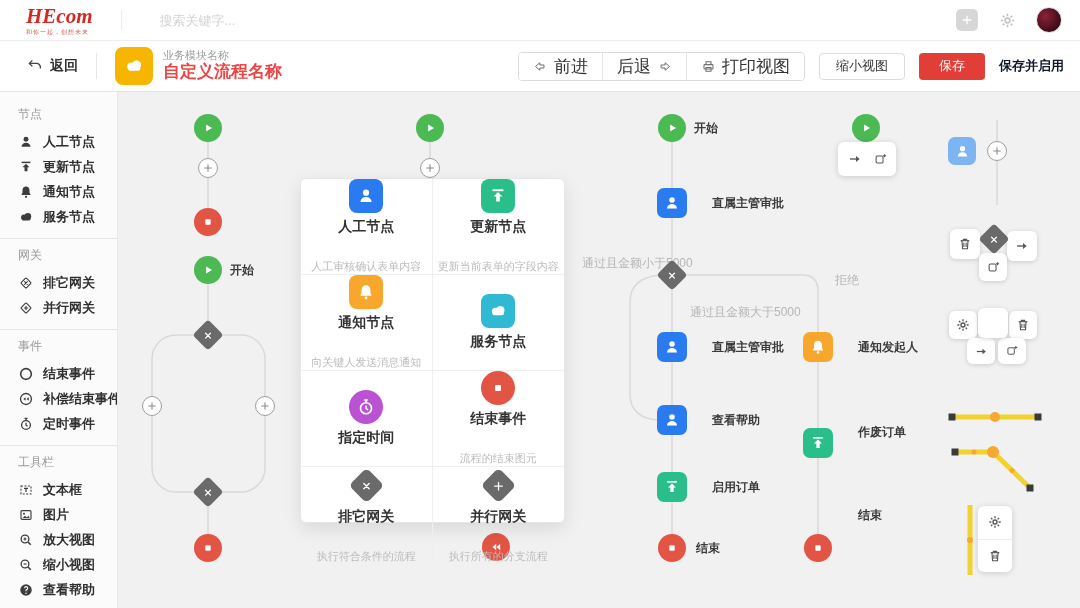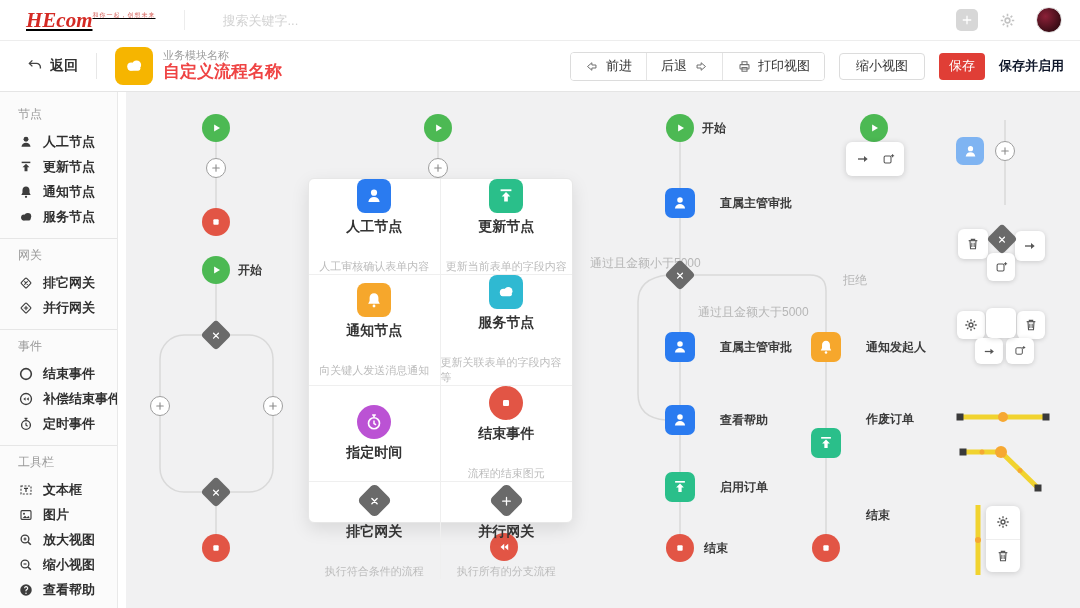--- a/index.html
+++ b/index.html
@@ -2,21 +2,21 @@
 <html><head>
 <meta charset="utf-8">
 <style>
   * { box-sizing: border-box; margin: 0; padding: 0; }
   html,body { width:1080px; height:608px; overflow:hidden; }
   body { font-family:"Liberation Sans","DejaVu Sans",sans-serif; background:#fff; position:relative; }
   .app { width:1080px; height:608px; display:flex; flex-direction:column; }
 
   
   .topbar { height:41px; border-bottom:1px solid #ededed; display:flex; align-items:center; padding:0 18px 0 26px; background:#fff; flex:0 0 41px; }
-  .logo { display:flex; flex-direction:row; line-height:1; cursor:pointer;text-decoration:underline; }
+  .logo { display:flex; flex-direction:column; line-height:1; cursor:pointer; }
   .logo-text { font-size:21px; font-weight:800; color:#d42a24; letter-spacing:0; font-family:"Liberation Serif","DejaVu Serif",serif; font-style:italic; }
   .logo-tagline { font-size:6px; color:#d4574f; margin-top:2px; letter-spacing:1px; }
   .top-divider { width:1px; height:20px; background:#ececec; margin:0 0 0 28px; }
   .search { margin-left:38px; flex:1; }
   .search input { border:none; outline:none; font-size:13px; color:#666; width:240px; background:transparent; }
   .search input::placeholder { color:#d2d2d2; }
   .topbar-right { display:flex; align-items:center; gap:18px; }
   .icon-plus-btn { width:22px; height:22px; border-radius:5px; background:#d7d7d7; color:#fff; display:flex; align-items:center; justify-content:center; cursor:pointer; }
   .icon-gear-btn { width:22px; height:22px; color:#c3c3c3; display:flex; align-items:center; justify-content:center; cursor:pointer; }
   .avatar { width:26px; height:26px; border-radius:50%; background:radial-gradient(circle at 35% 35%, #8c2138, #3c0d16 70%); border:1px solid #e3e3e3; cursor:pointer; }
@@ -25,29 +25,29 @@
   .navbar { height:51px; border-bottom:1px solid #e5e5e5; display:flex; align-items:center; padding:0 16px 0 26px; background:#fff; flex:0 0 51px; }
   .back { display:flex; align-items:center; gap:6px; font-size:14px; font-weight:600; color:#333; cursor:pointer; }
   .back .ic { color:#444; display:flex; }
   .nav-divider { width:1px; height:26px; background:#e7e7e7; margin:0 18px; }
   .flow-badge { width:38px; height:38px; border-radius:8px; background:#f6b500; color:#fff; display:flex; align-items:center; justify-content:center; margin-right:10px; }
   .title-stack { display:flex; flex-direction:column; justify-content:center; line-height:1.2; }
   .module-label { font-size:11px; color:#9c9c9c; }
   .flow-title { font-size:17px; font-weight:700; color:#ef4444; }
   .navbar-right { margin-left:auto; display:flex; align-items:center; gap:14px; }
   .seg { display:flex; border:1px solid #dcdcdc; border-radius:4px; overflow:hidden; background:#fff; }
-  .seg .seg-btn { display:flex; align-items:center; gap:6px; font-size:13px; color:#333; padding:0 14px; height:27px; background:#fff; border:none; border-right:1px solid #e4e4e4; cursor:pointer; }
+  .seg .seg-btn { display:flex; align-items:center; gap:6px; font-size:17px; color:#333; padding:0 14px; height:27px; background:#fff; border:none; border-right:1px solid #e4e4e4; cursor:pointer; }
   .seg .seg-btn:last-child { border-right:none; }
   .seg .ic { color:#6f6f6f; display:flex; }
   .btn-plain { font-size:13px; color:#333; background:#fff; border:1px solid #dcdcdc; border-radius:4px; height:27px; padding:0 16px; cursor:pointer; }
-  .btn-red { font-size:13px; color:#fff; background:#e03e36; border:none; border-radius:4px; height:27px; padding:0 10px; cursor:pointer; }
+  .btn-red { font-size:13px; color:#fff; background:#e03e36; border:none; border-radius:4px; height:27px; padding:0 20px; cursor:pointer; }
   .link-red { font-size:13px; color:#0f172a; font-weight:600; cursor:pointer; white-space:nowrap; }
 
   
-  .workspace { flex:1; display:flex; min-height:0;gap:8px; }
+  .workspace { flex:1; display:flex; min-height:0; }
   .sidebar { width:118px; flex:0 0 118px; background:#fbfbfb; border-right:1px solid #e9e9e9; padding:6px 0 0 18px; overflow:hidden; }
   .sb-title { font-size:12px; color:#9a9a9a; margin:8px 0 6px; }
   .sb-item { display:flex; align-items:center; gap:9px; height:25px; font-size:13px; font-weight:700; color:#2f2f2f; cursor:pointer; white-space:nowrap; }
   .sb-item .ic { color:#3d3d3d; display:flex; flex:0 0 16px; }
   .sb-divider { height:1px; background:#e6e6e6; margin:9px 0 3px -18px; }
 
   .canvas { position:relative; flex:1; background:#f1f1f2; overflow:hidden; }
   .wires { position:absolute; left:0; top:0; z-index:0; }
 
   
@@ -532,21 +532,20 @@
           <div class="pal-title">通知节点</div>
           <div class="pal-desc">向关键人发送消息通知</div>
         </div>
         <div class="pal-item">
           <div class="pal-icon bg-cyan">
               <svg width="20" height="20">
                 <use href="#s-cloud"></use>
               </svg>
             </div>
           <div class="pal-title">服务节点</div>
-          <div class="pal-desc">更新关联表单的字段内容等</div>
         </div>
         <div class="pal-item">
           <div class="pal-icon round bg-purple">
               <svg width="20" height="20">
                 <use href="#s-clock"></use>
               </svg>
             </div>
           <div class="pal-title">指定时间</div>
         </div>
         <div class="pal-item">
@@ -620,21 +619,21 @@
             <use href="#s-person"></use>
           </svg>
         </div>
       <div class="clabel" style="left:594px;top:328px">查看帮助</div>
 
       <div class="cnode sq30 bg-emerald" style="left:700px;top:351px">
           <svg width="18" height="18">
             <use href="#s-upload"></use>
           </svg>
         </div>
-      <div class="clabel" style="left:740px;top:327px">作废订单</div>
+      <div class="clabel" style="left:740px;top:340px">作废订单</div>
 
       <div class="cnode sq30 bg-emerald" style="left:554px;top:395px">
           <svg width="18" height="18">
             <use href="#s-upload"></use>
           </svg>
         </div>
       <div class="clabel" style="left:594px;top:395px">启用订单</div>
 
       <div class="cnode cir28 bg-red" style="left:554px;top:456px">
           <svg width="16" height="16">

